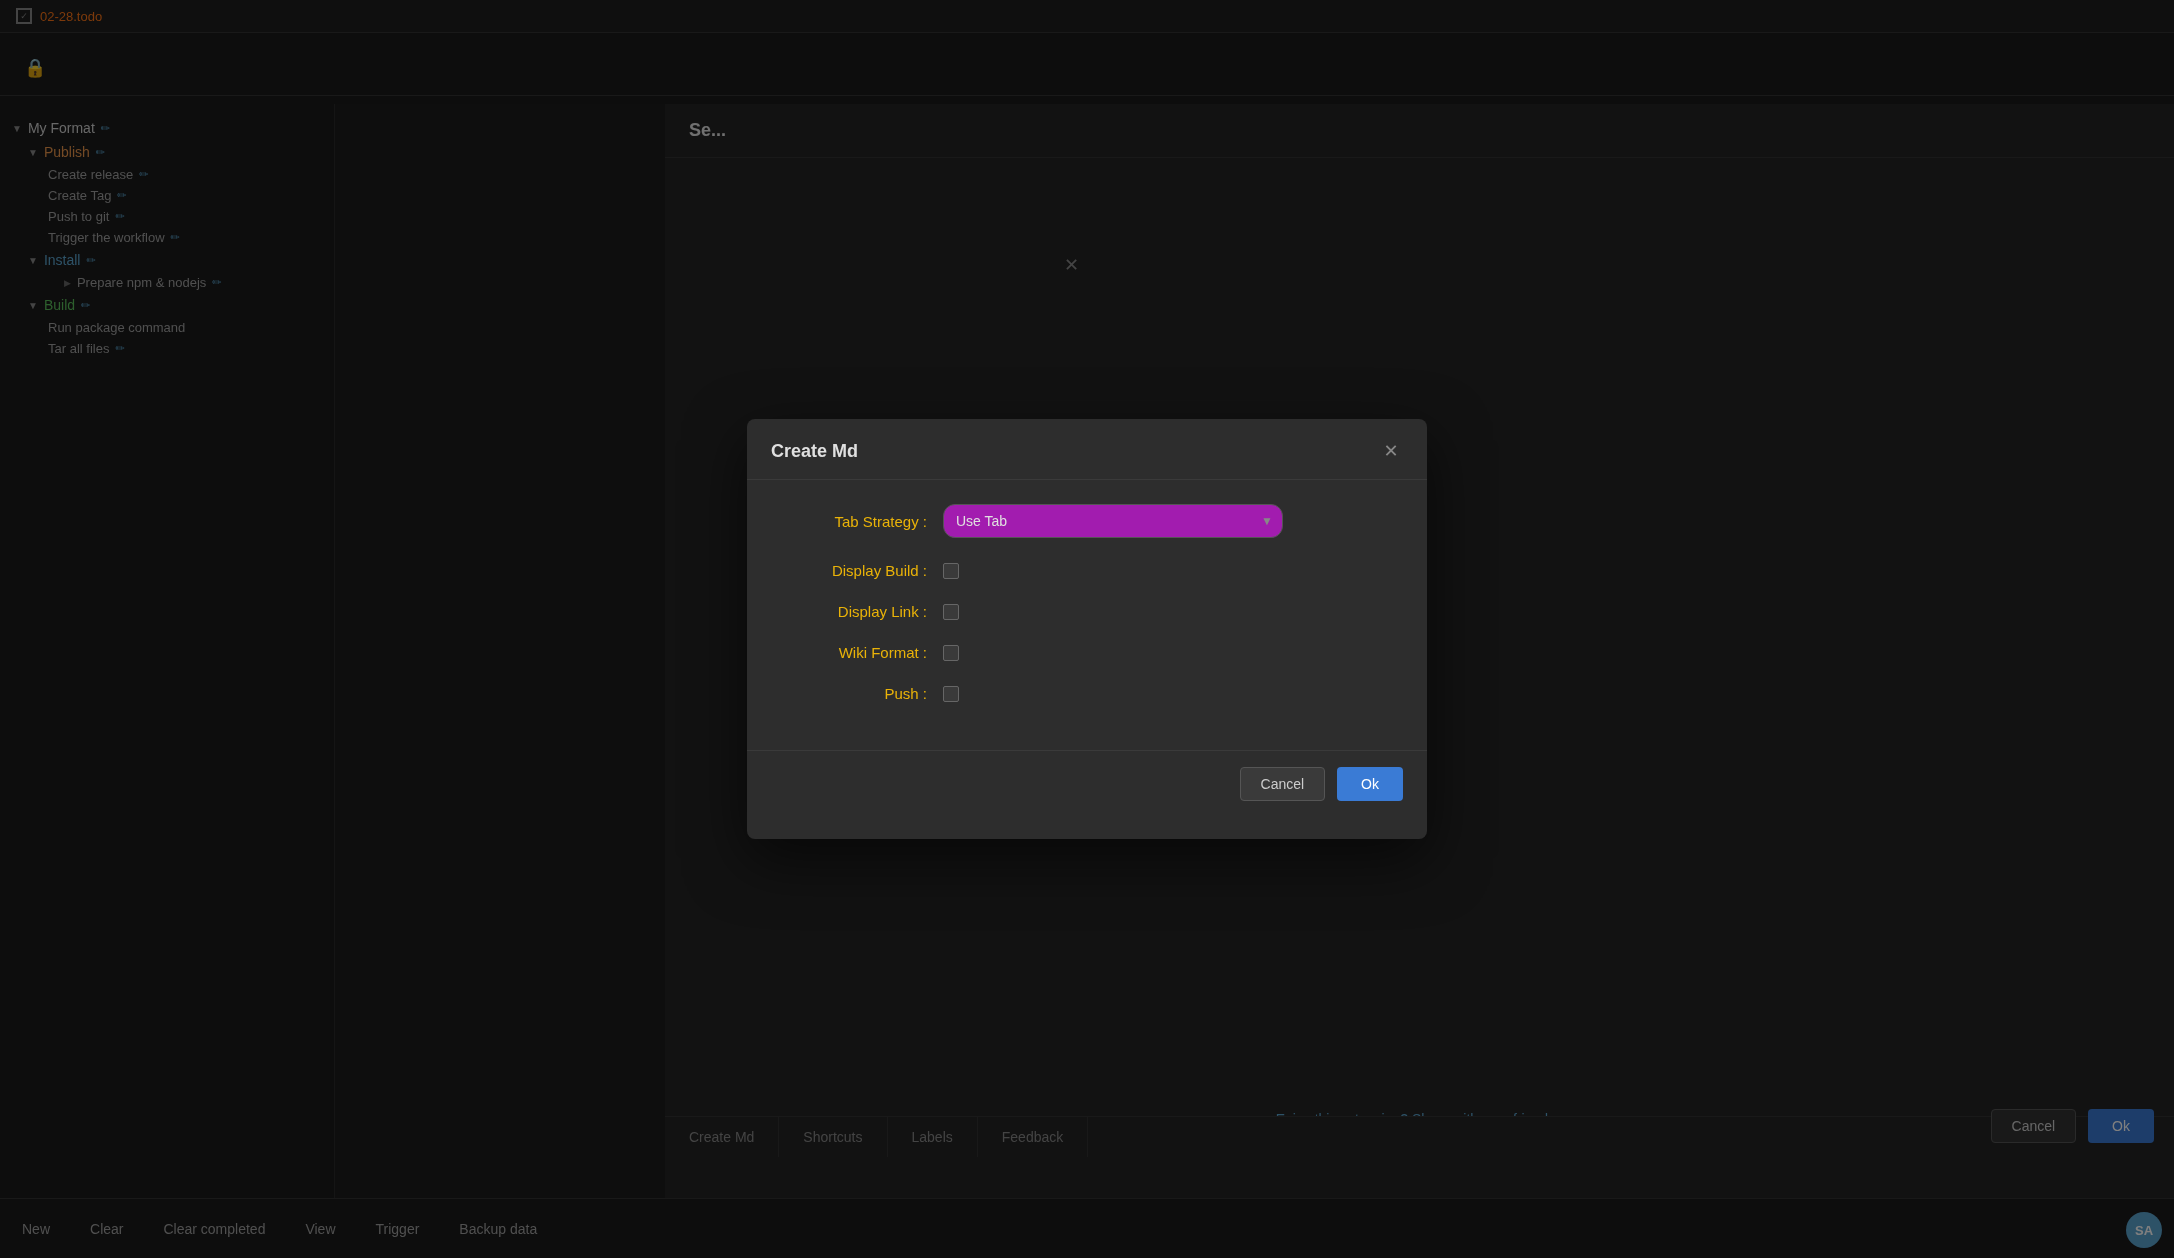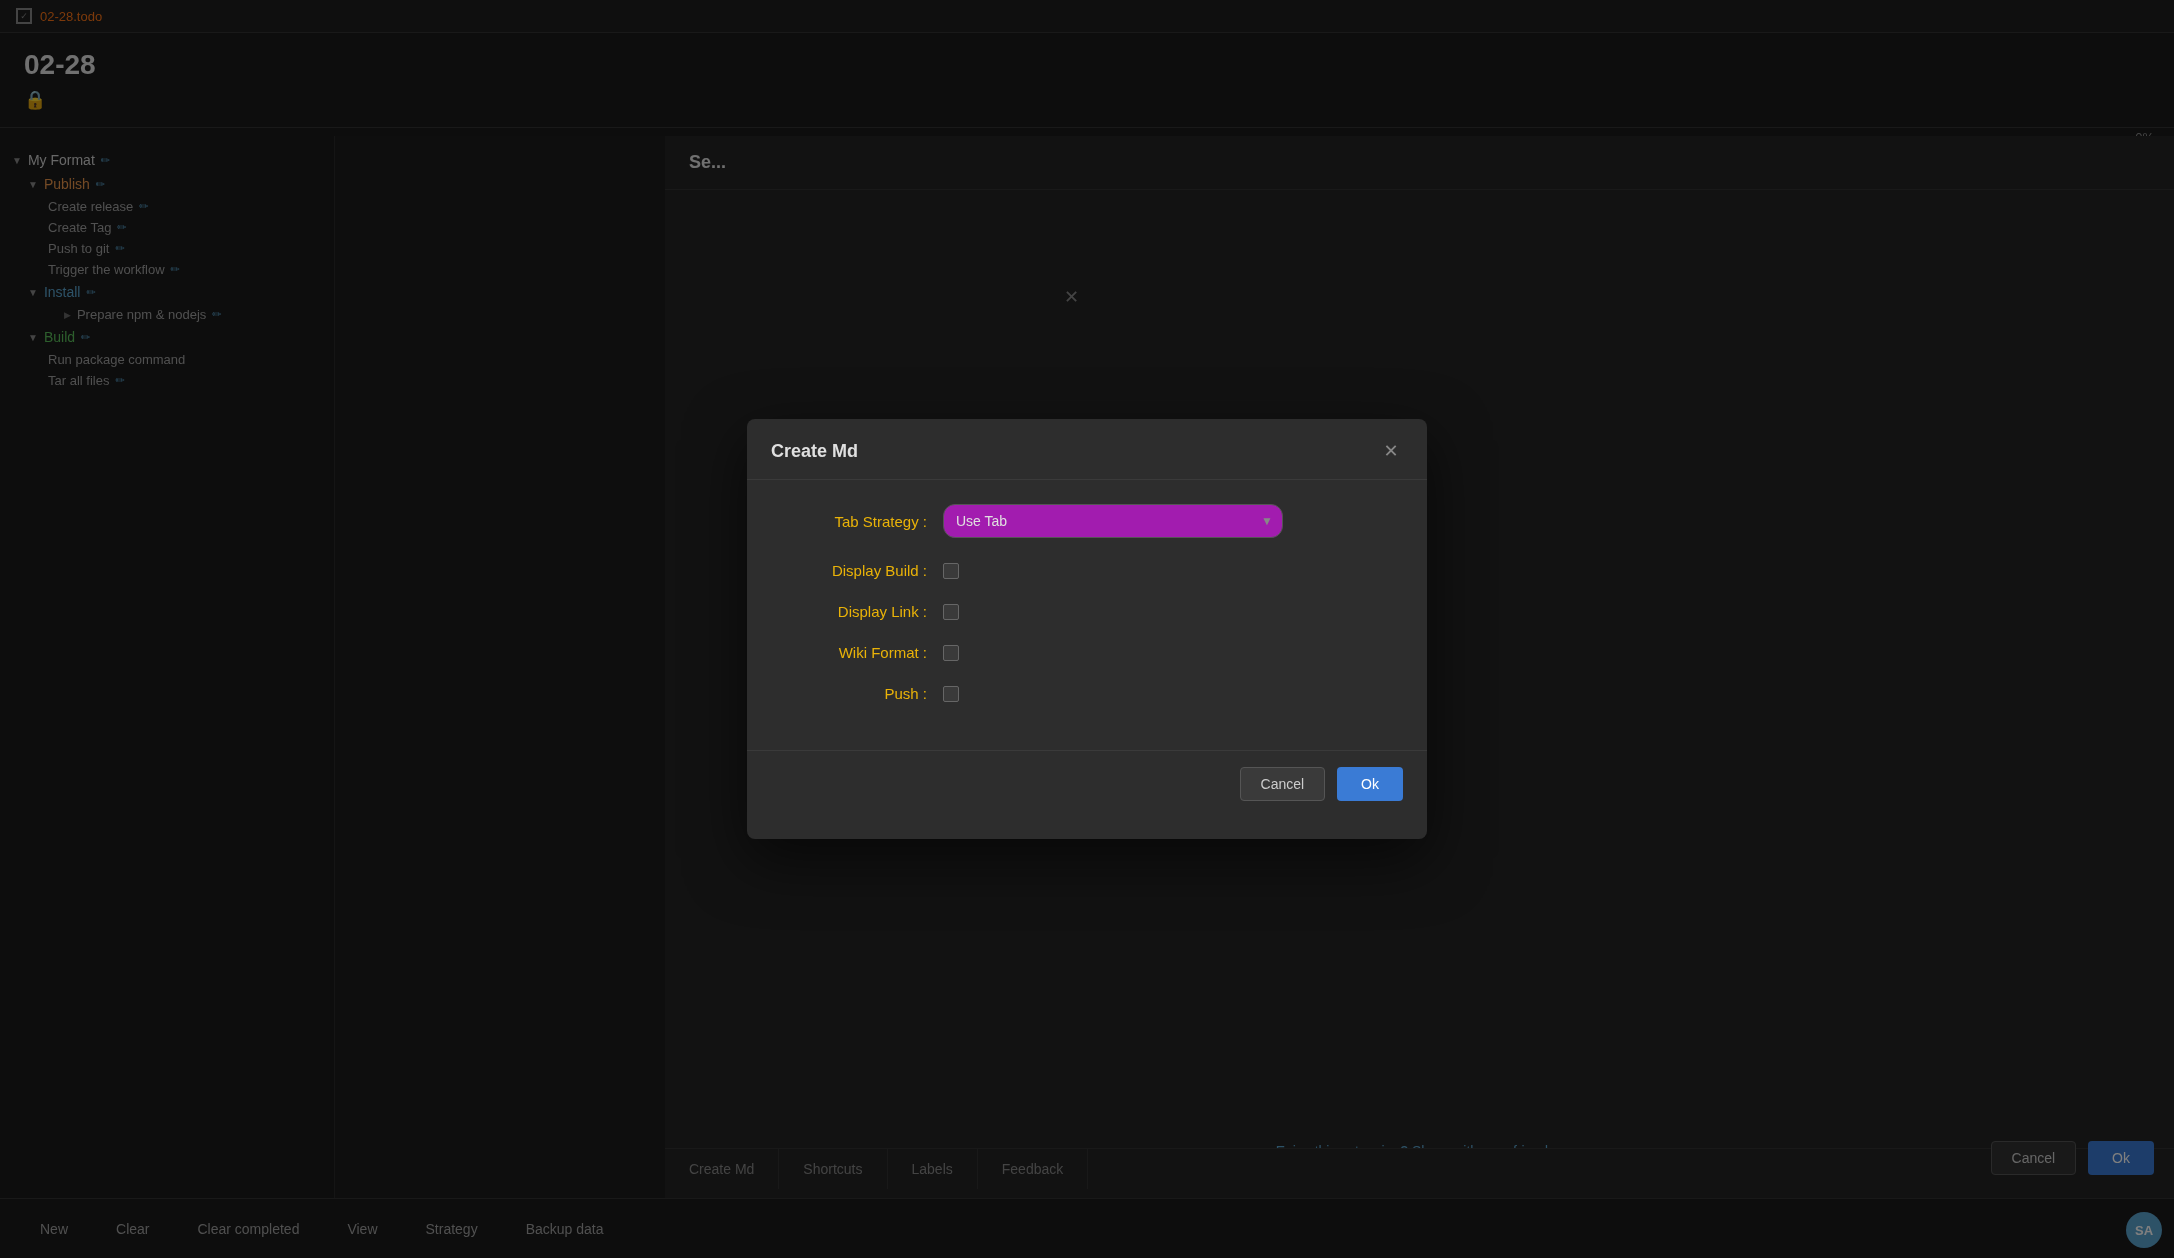--- a/index.html
+++ b/index.html
@@ -209,22 +209,22 @@
     .bottom-bar {
       position: absolute;
       bottom: 0;
       left: 0;
       right: 0;
       height: 60px;
       background: #1a1a1a;
       border-top: 1px solid #333;
       display: flex;
       align-items: center;
-      padding: 0 28px;
-      gap: 24px;
+      padding: 0 10px;
+      gap: 16px;
       z-index: 20;
     }
     .bottom-btn {
       color: #a0a0a0;
       font-size: 14px;
       cursor: pointer;
       padding: 6px 12px;
     }
 
     
@@ -427,21 +427,20 @@
   </style>
 </head>
 <body>
 
 <div class="top-bar">
   <span class="file-icon">✓</span>
   <span class="file-name">02-28.todo</span>
 </div>
 
 <div class="title-area">
-  <h1>02-28</h1>
   <div class="lock-icon">🔒</div>
 </div>
 
 <div class="divider"></div>
 
 <div class="progress-bar-area">
   <span>0%</span>
 </div>
 
 <div class="main-layout">
@@ -611,21 +610,21 @@
 
   </div>
 
 </div>
 
 <div class="bottom-bar">
   <span class="bottom-btn">New</span>
   <span class="bottom-btn">Clear</span>
   <span class="bottom-btn">Clear completed</span>
   <span class="bottom-btn">View</span>
-  <span class="bottom-btn">Strategy</span>
+  <span class="bottom-btn">Trigger</span>
   <span class="bottom-btn">Backup data</span>
 </div>
 
 <div class="avatar">SA</div>
 
 <div class="modal-backdrop">
   <div class="modal">
 
     <div class="modal-header">
       <span class="modal-title">Create Md</span>

